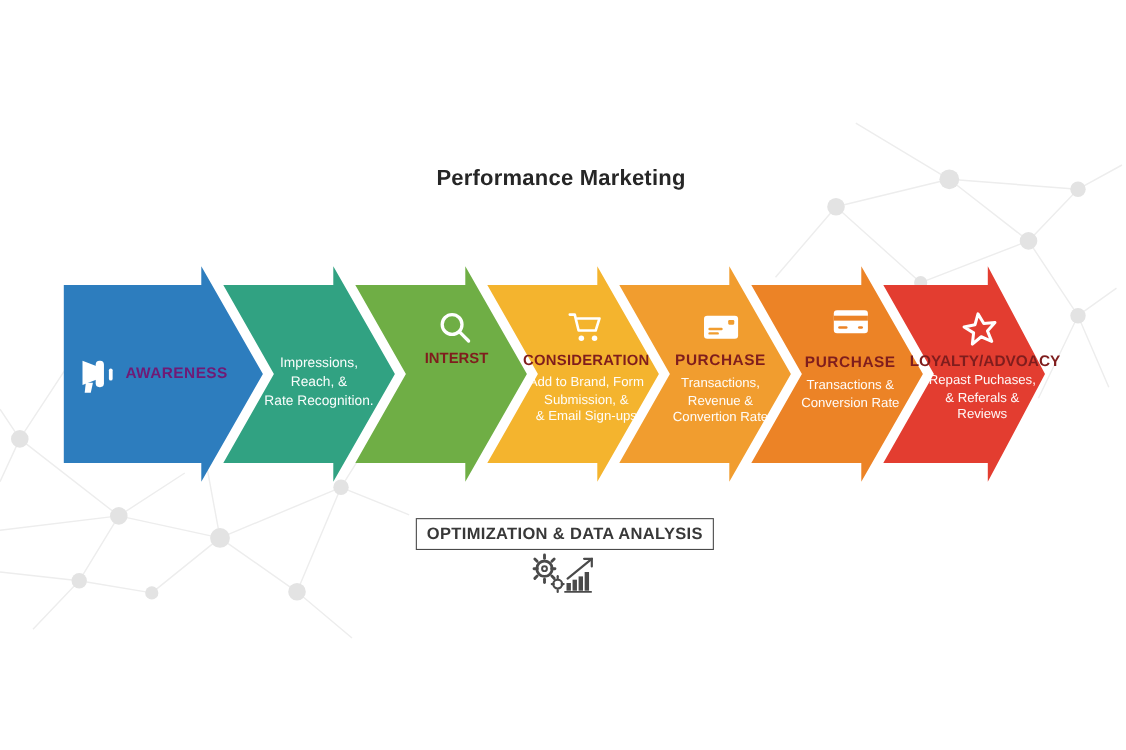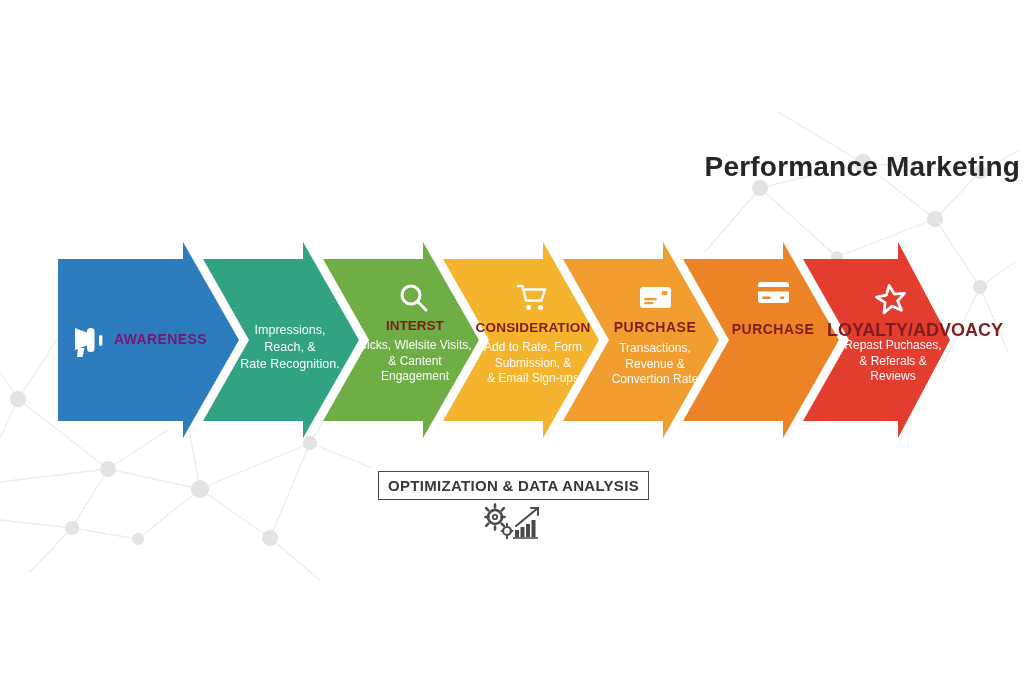--- a/index.html
+++ b/index.html
@@ -2,22 +2,22 @@
 <html><head>
 <meta charset="utf-8">
 <style>
   html,body{margin:0;padding:0;background:#ffffff;}
   .canvas{
     position:relative;width:1024px;height:682px;background:#ffffff;overflow:hidden;
     font-family:"Liberation Sans",sans-serif;
   }
   .layer{position:absolute;left:0;top:0;}
   .page-title{
-    position:absolute;left:0;top:151px;width:1020px;text-align:right;
-    font-size:28px;font-weight:700;color:#262626;letter-spacing:.2px;
+    position:absolute;left:0;top:151px;width:1020px;text-align:center;
+    font-size:20px;font-weight:700;color:#262626;letter-spacing:.2px;
   }
   .stage-icon{position:absolute;}
   .stage-head{
     position:absolute;color:#7f1d1d;font-weight:700;text-align:center;white-space:nowrap;
   }
   .stage-lines{
     position:absolute;color:rgba(255,255,255,.97);text-align:center;
     font-size:12px;line-height:15.5px;
   }
   .awareness-label{
@@ -93,36 +93,31 @@
     <div>Rate Recognition.</div>
   </div>
 
   <svg class="stage-icon" style="left:396px;top:281px;" width="36" height="36" viewBox="0 0 36 36">
     <g stroke="#ffffff" stroke-width="3" fill="none" stroke-linecap="round">
       <circle cx="15" cy="14" r="9"></circle>
       <line x1="22" y1="21" x2="30" y2="29"></line>
     </g>
   </svg>
   <div class="stage-head" style="left:353px;top:318px;width:124px;font-size:13.5px;">INTERST</div>
-  <div class="stage-lines" style="left:351px;top:338px;width:128px;">
-    <div>Cicks, Wlelsite Visits,</div>
-    <div>&amp; Cantent</div>
-    <div>Engagement</div>
-  </div>
 
   <svg class="stage-icon" style="left:515px;top:280px;" width="37" height="34" viewBox="0 0 37 32">
     <g stroke="#ffffff" stroke-width="2.4" fill="none" stroke-linejoin="round" stroke-linecap="round">
       <path d="M3 5 h4.5 l3.5 14.5 h15.5 l3.5 -11 h-20"></path>
     </g>
     <circle cx="13.5" cy="26.5" r="2.5" fill="#ffffff"></circle>
     <circle cx="25.5" cy="26.5" r="2.5" fill="#ffffff"></circle>
   </svg>
   <div class="stage-head" style="left:467px;top:320px;width:132px;font-size:13.5px;letter-spacing:.2px;">CONSIDERATION</div>
   <div class="stage-lines" style="left:467px;top:340px;width:132px;">
-    <div>Add to Rate, Form</div>
+    <div>Add to Brand, Form</div>
     <div>Submission, &amp;</div>
     <div>&amp; Email Sign-ups</div>
   </div>
 
   <svg class="stage-icon" style="left:637px;top:284px;" width="37" height="28" viewBox="0 0 37 28">
     <rect x="3" y="3" width="31" height="21" rx="3" fill="#ffffff"></rect>
     <g fill="#f19d2f">
       <rect x="25" y="7" width="5.5" height="4.2" rx="1"></rect>
       <rect x="7" y="14" width="13" height="2.2" rx="1.1"></rect>
       <rect x="7" y="18" width="9.5" height="2.2" rx="1.1"></rect>
@@ -137,25 +132,29 @@
 
   <svg class="stage-icon" style="left:755px;top:279px;" width="37" height="28" viewBox="0 0 37 28">
     <rect x="3" y="3" width="31" height="21" rx="3" fill="#ffffff"></rect>
     <g fill="#ec8326">
       <rect x="3" y="8" width="31" height="4.5"></rect>
       <rect x="7" y="17.5" width="8.5" height="2.4" rx="1.2"></rect>
       <rect x="25" y="17.5" width="4.5" height="2.4" rx="1.2"></rect>
     </g>
   </svg>
   <div class="stage-head" style="left:711px;top:321px;width:124px;font-size:14px;letter-spacing:.5px;">PURCHASE</div>
+  <div class="stage-lines" style="left:711px;top:343px;width:124px;">
+    <div>Transactions &amp;</div>
+    <div>Conversion Rate</div>
+  </div>
 
   <svg class="stage-icon" style="left:873px;top:282px;" width="36" height="34" viewBox="0 0 34 32">
     <path d="M17 3 L20.8 11.8 L30.4 12.4 L23 18.6 L25.4 28 L17 22.8 L8.6 28 L11 18.6 L3.6 12.4 L13.2 11.8 Z" fill="none" stroke="#ffffff" stroke-width="2.6" stroke-linejoin="round" transform="rotate(-8 17 16)"></path>
   </svg>
-  <div class="stage-head" style="left:827px;top:320px;width:132px;font-size:18px;text-align:center;">LOYALTY/ADVOACY</div>
+  <div class="stage-head" style="left:827px;top:320px;width:132px;font-size:14px;text-align:center;">LOYALTY/ADVOACY</div>
   <div class="stage-lines" style="left:827px;top:338px;width:132px;text-align:center;">
     <div>Repast Puchases,</div>
     <div>&amp; Referals &amp;</div>
     <div>Reviews</div>
   </div>
 
   <div class="footer-box">
     <span>OPTIMIZATION &amp; DATA ANALYSIS</span>
   </div>
 

